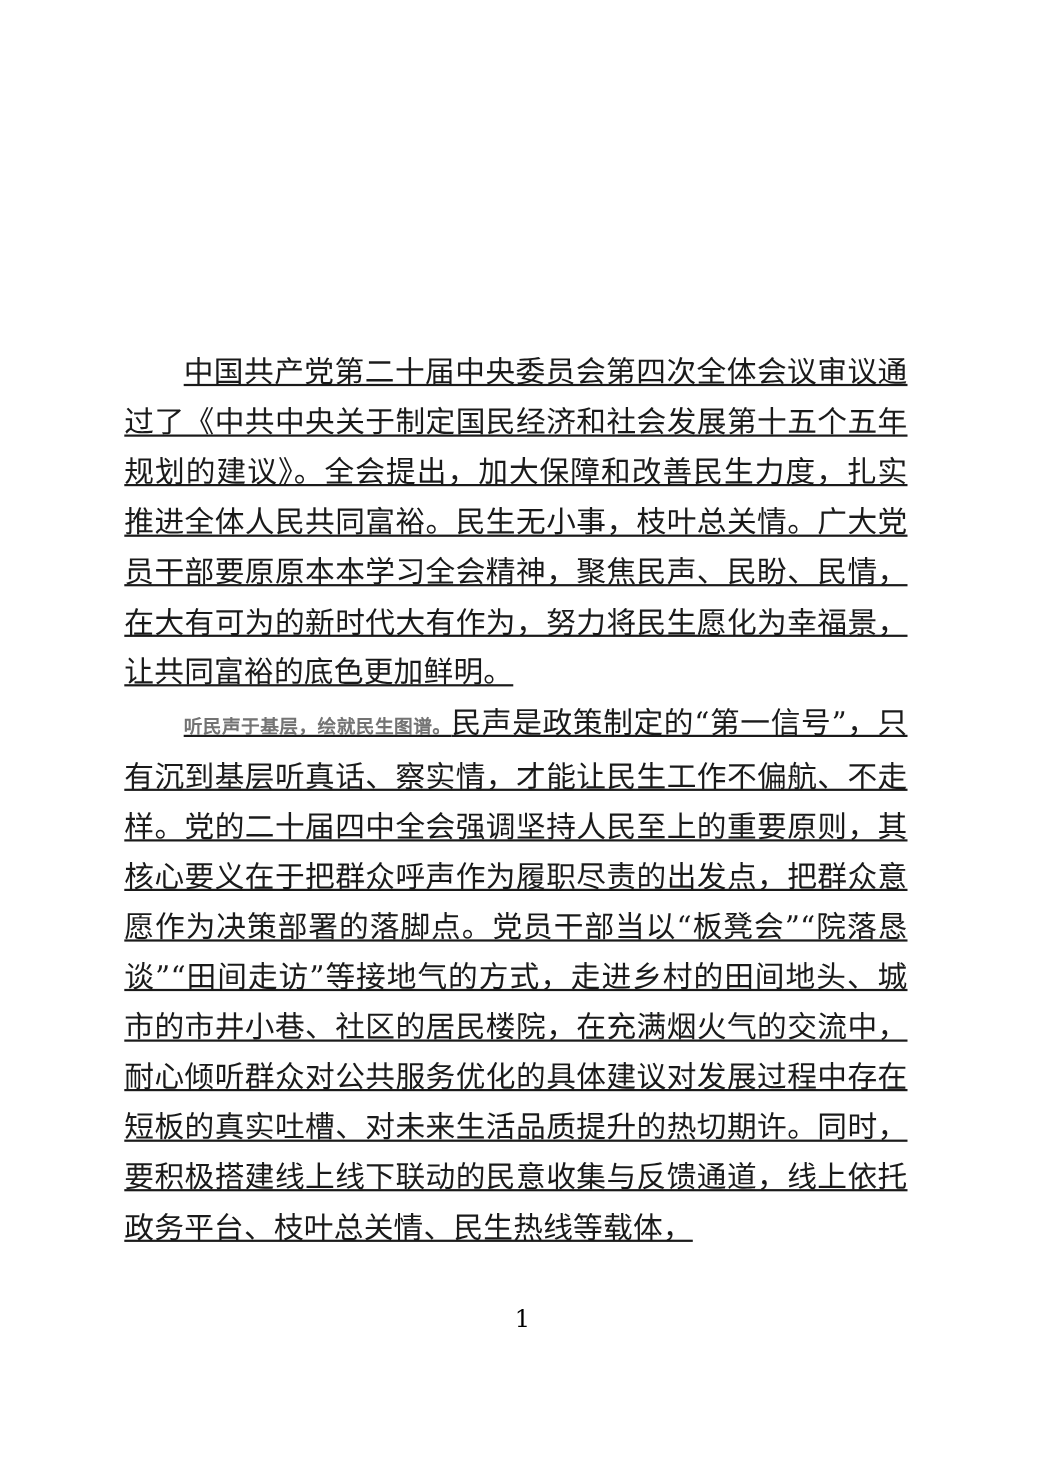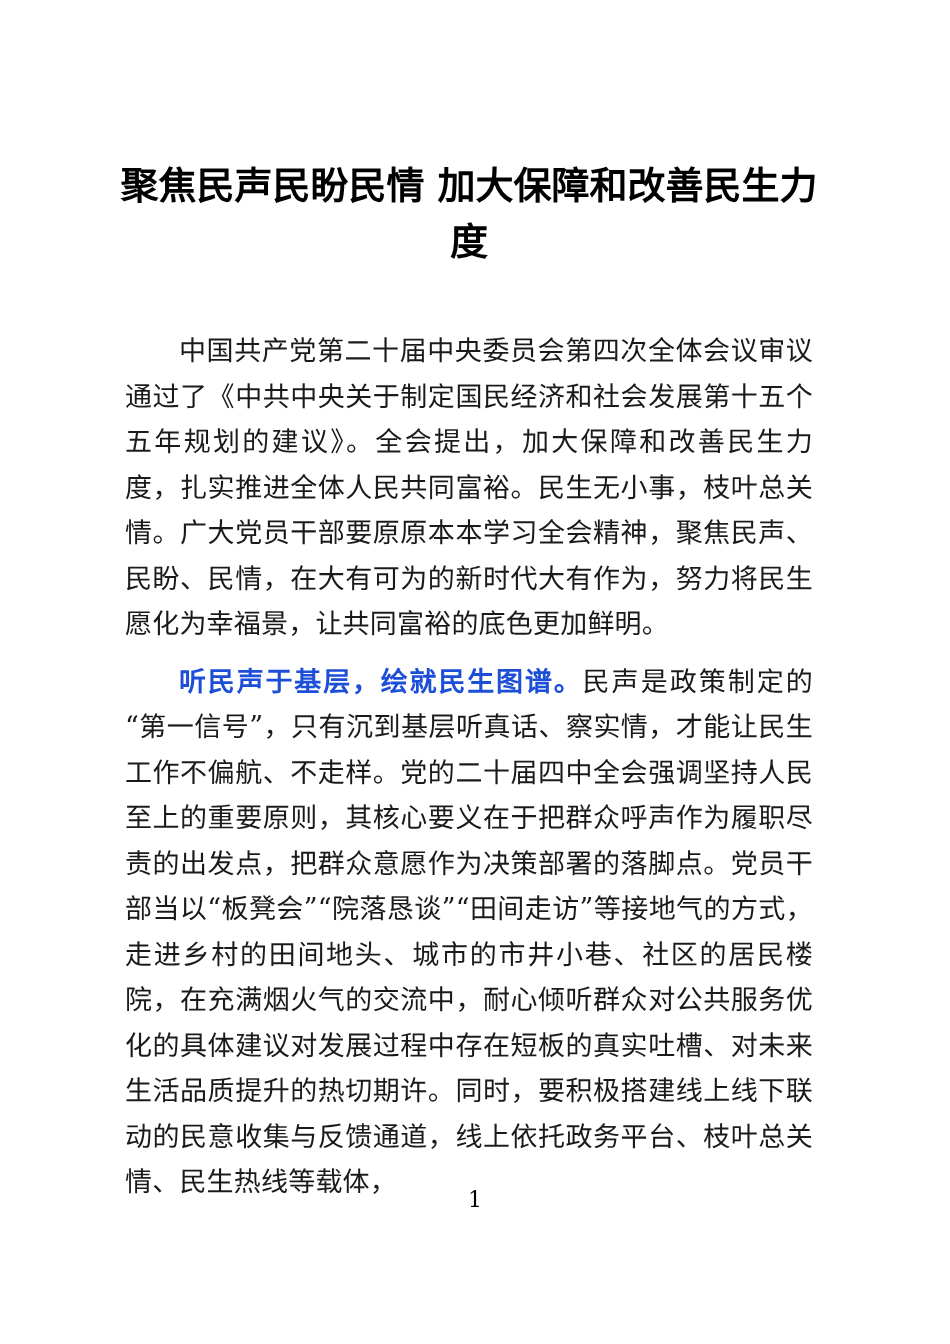--- a/index.html
+++ b/index.html
@@ -44,63 +44,63 @@
   }
 
   .body-block {
     position: absolute;
     left: 113px;
     top: 316px;
     width: 712px;
   }
 
   p.para {
-    margin: 12px;
+    margin: 0;
     padding: 0;
     font-family: "DejaVu Serif", "Liberation Serif", serif;
     font-size: 27px;
     line-height: 45.5px;
     text-align: justify;
     text-justify: inter-ideograph;
     text-indent: 2em;
     color: #1a1a1a;
     word-break: break-all;
     letter-spacing: 0.2px;
+    text-decoration: underline;
   }
 
   p.para + p.para {
     margin-top: 0px;
   }
 
   .lead {
     font-family: "DejaVu Sans", "Liberation Sans", sans-serif;
     font-weight: 700;
-    font-size: 27px;
-    color: #1d4ed8;
+    font-size: 17px;
+    color: #737373;
     letter-spacing: 0px;
   }
 
   .page-number {
     position: absolute;
     left: 0;
     top: 1186px;
     width: 950px;
     text-align: center;
     font-family: "DejaVu Serif", "Liberation Serif", serif;
     font-size: 22px;
     line-height: 28px;
     color: #000000;
   }
 </style>
 </head>
 <body>
 
 <div class="page">
 
-  <h1 class="doc-title">聚焦民声民盼民情 加大保障和改善民生力度</h1>
 
   <div class="body-block">
 
     <p class="para"><span>中国共产党第二十届中央委员会第四次全体会议审议通过了《中共中央关于制定国民经济和社会发展第十五个五年规划的建议》。全会提出，加大保障和改善民生力度，扎实推进全体人民共同富裕。民生无小事，枝叶总关情。广大党员干部要原原本本学习全会精神，聚焦民声、民盼、民情，在大有可为的新时代大有作为，努力将民生愿化为幸福景，让共同富裕的底色更加鲜明。</span></p>
 
     <p class="para"><span class="lead">听民声于基层，绘就民生图谱。</span><span>民声是政策制定的“第一信号”，只有沉到基层听真话、察实情，才能让民生工作不偏航、不走样。党的二十届四中全会强调坚持人民至上的重要原则，其核心要义在于把群众呼声作为履职尽责的出发点，把群众意愿作为决策部署的落脚点。党员干部当以“板凳会”“院落恳谈”“田间走访”等接地气的方式，走进乡村的田间地头、城市的市井小巷、社区的居民楼院，在充满烟火气的交流中，耐心倾听群众对公共服务优化的具体建议对发展过程中存在短板的真实吐槽、对未来生活品质提升的热切期许。同时，要积极搭建线上线下联动的民意收集与反馈通道，线上依托政务平台、枝叶总关情、民生热线等载体，</span></p>
 
   </div>
 
   <div class="page-number">1</div>

